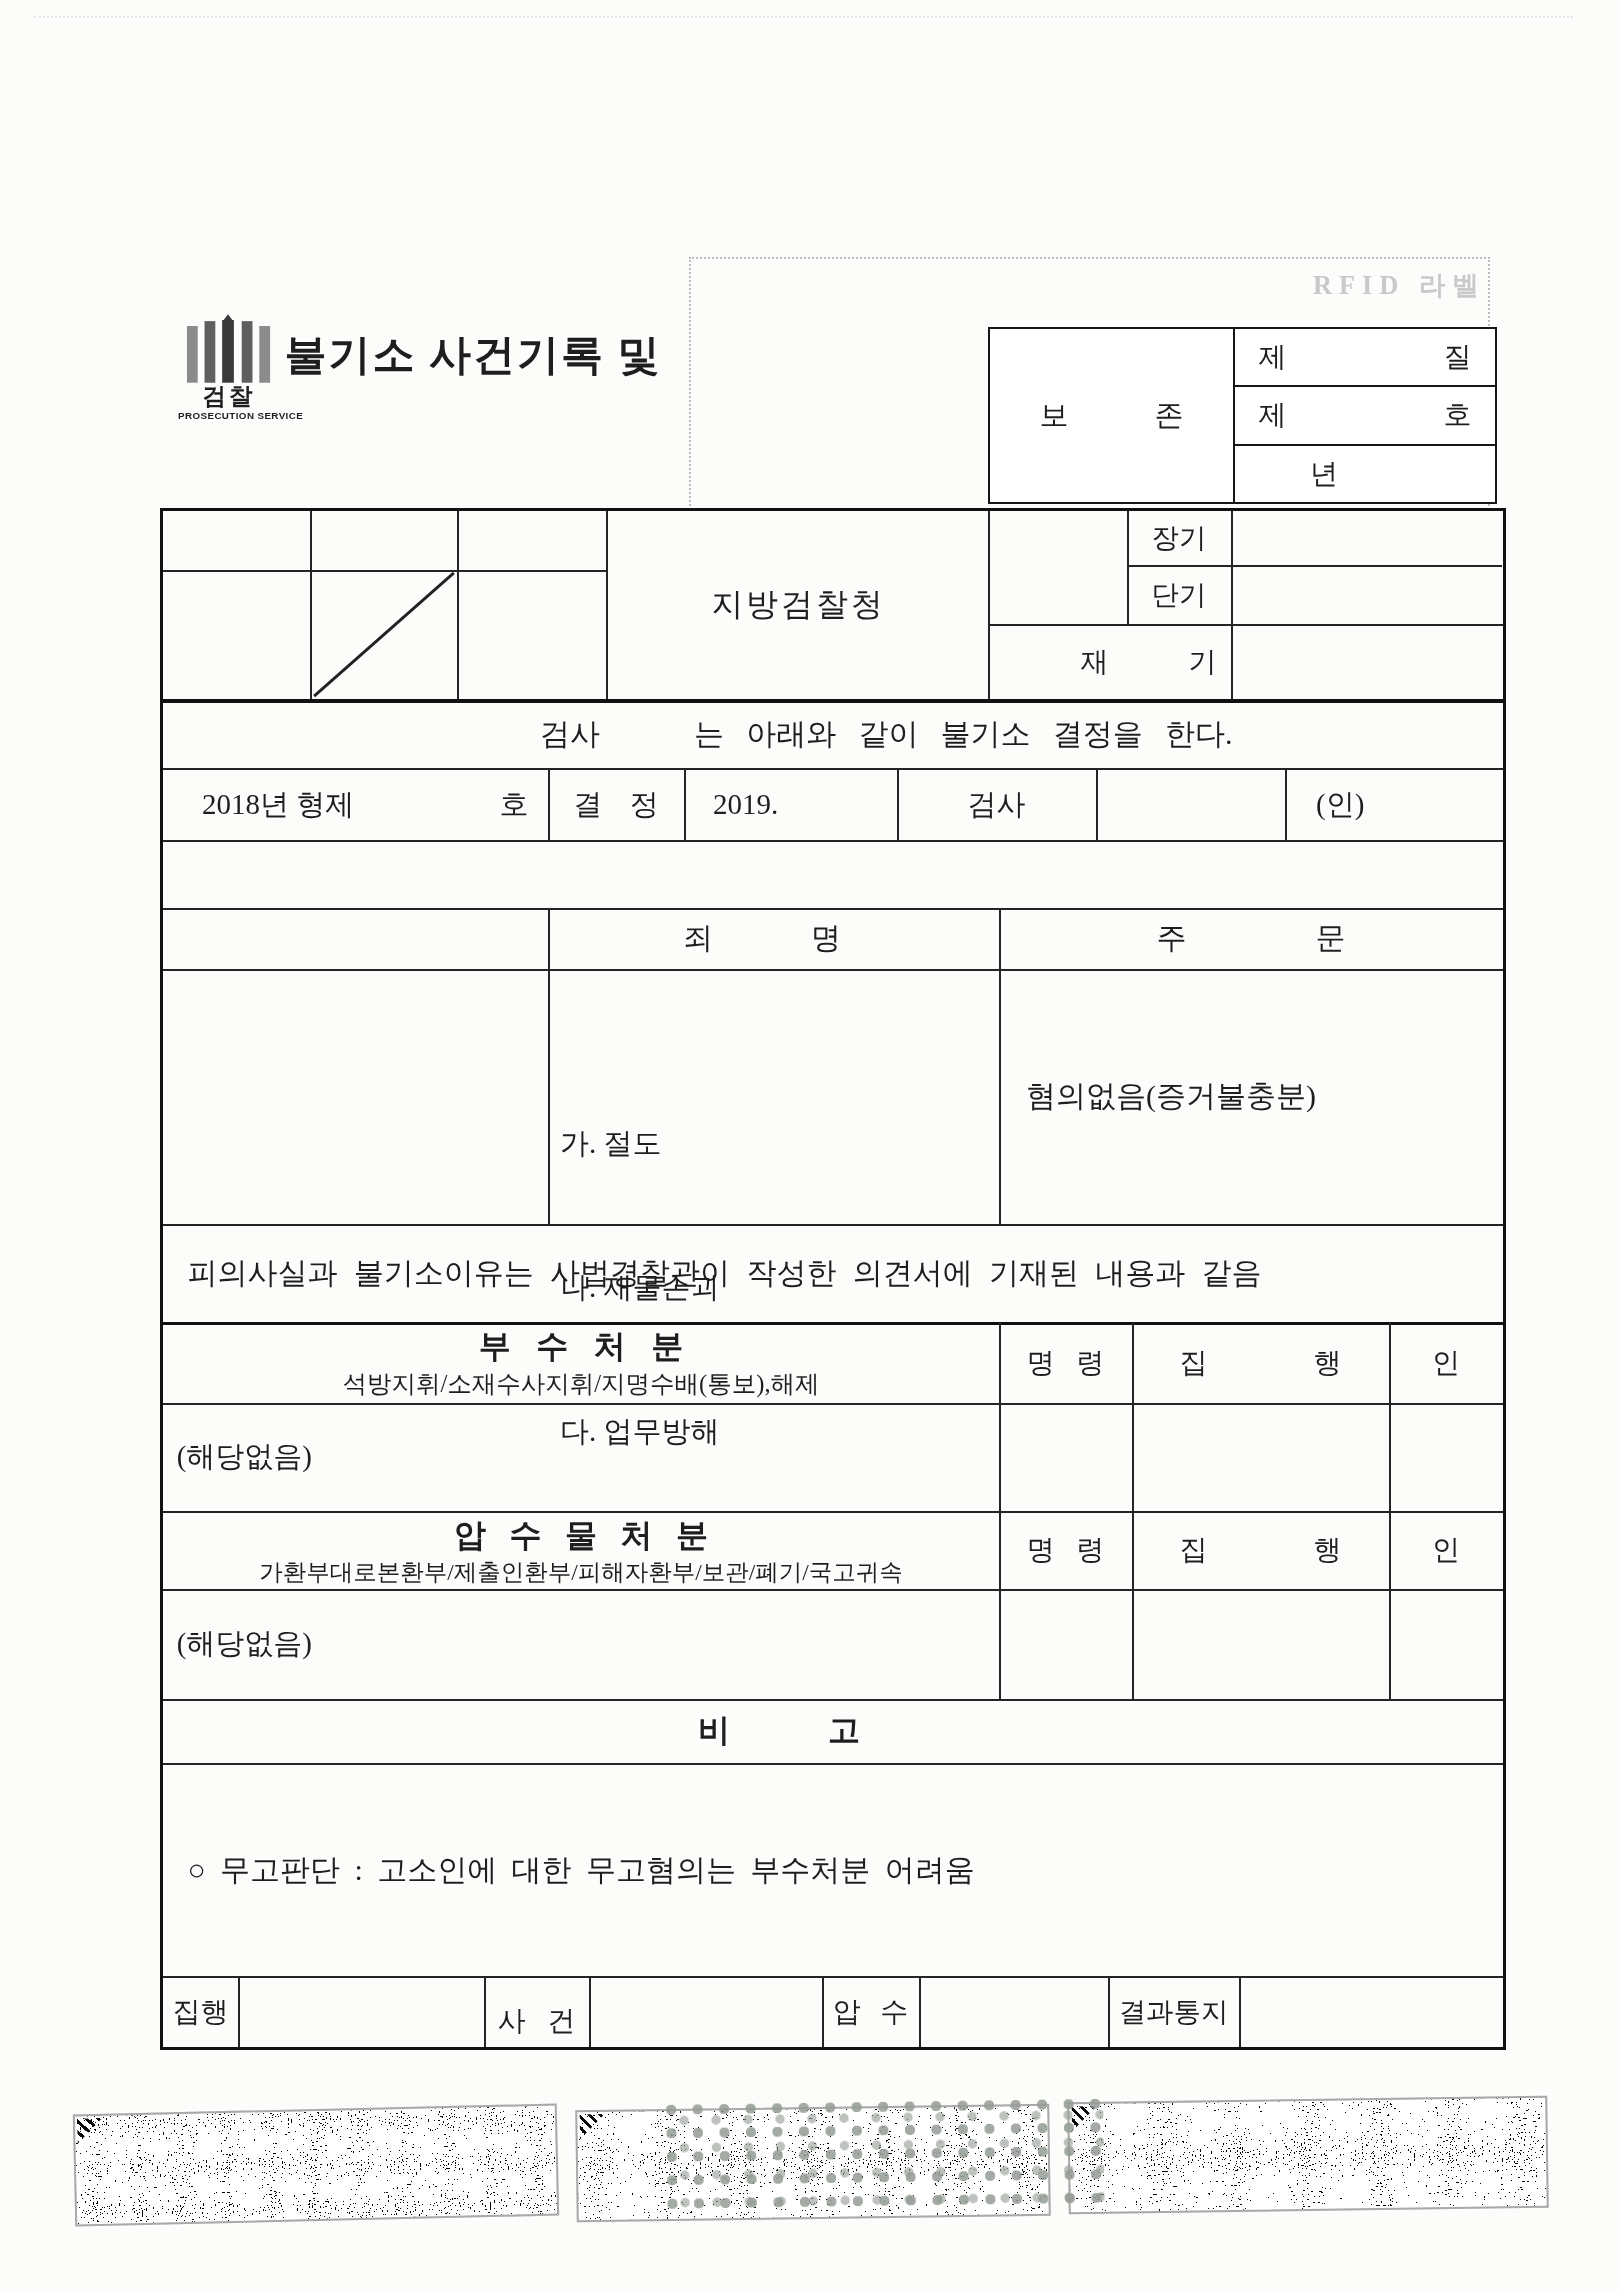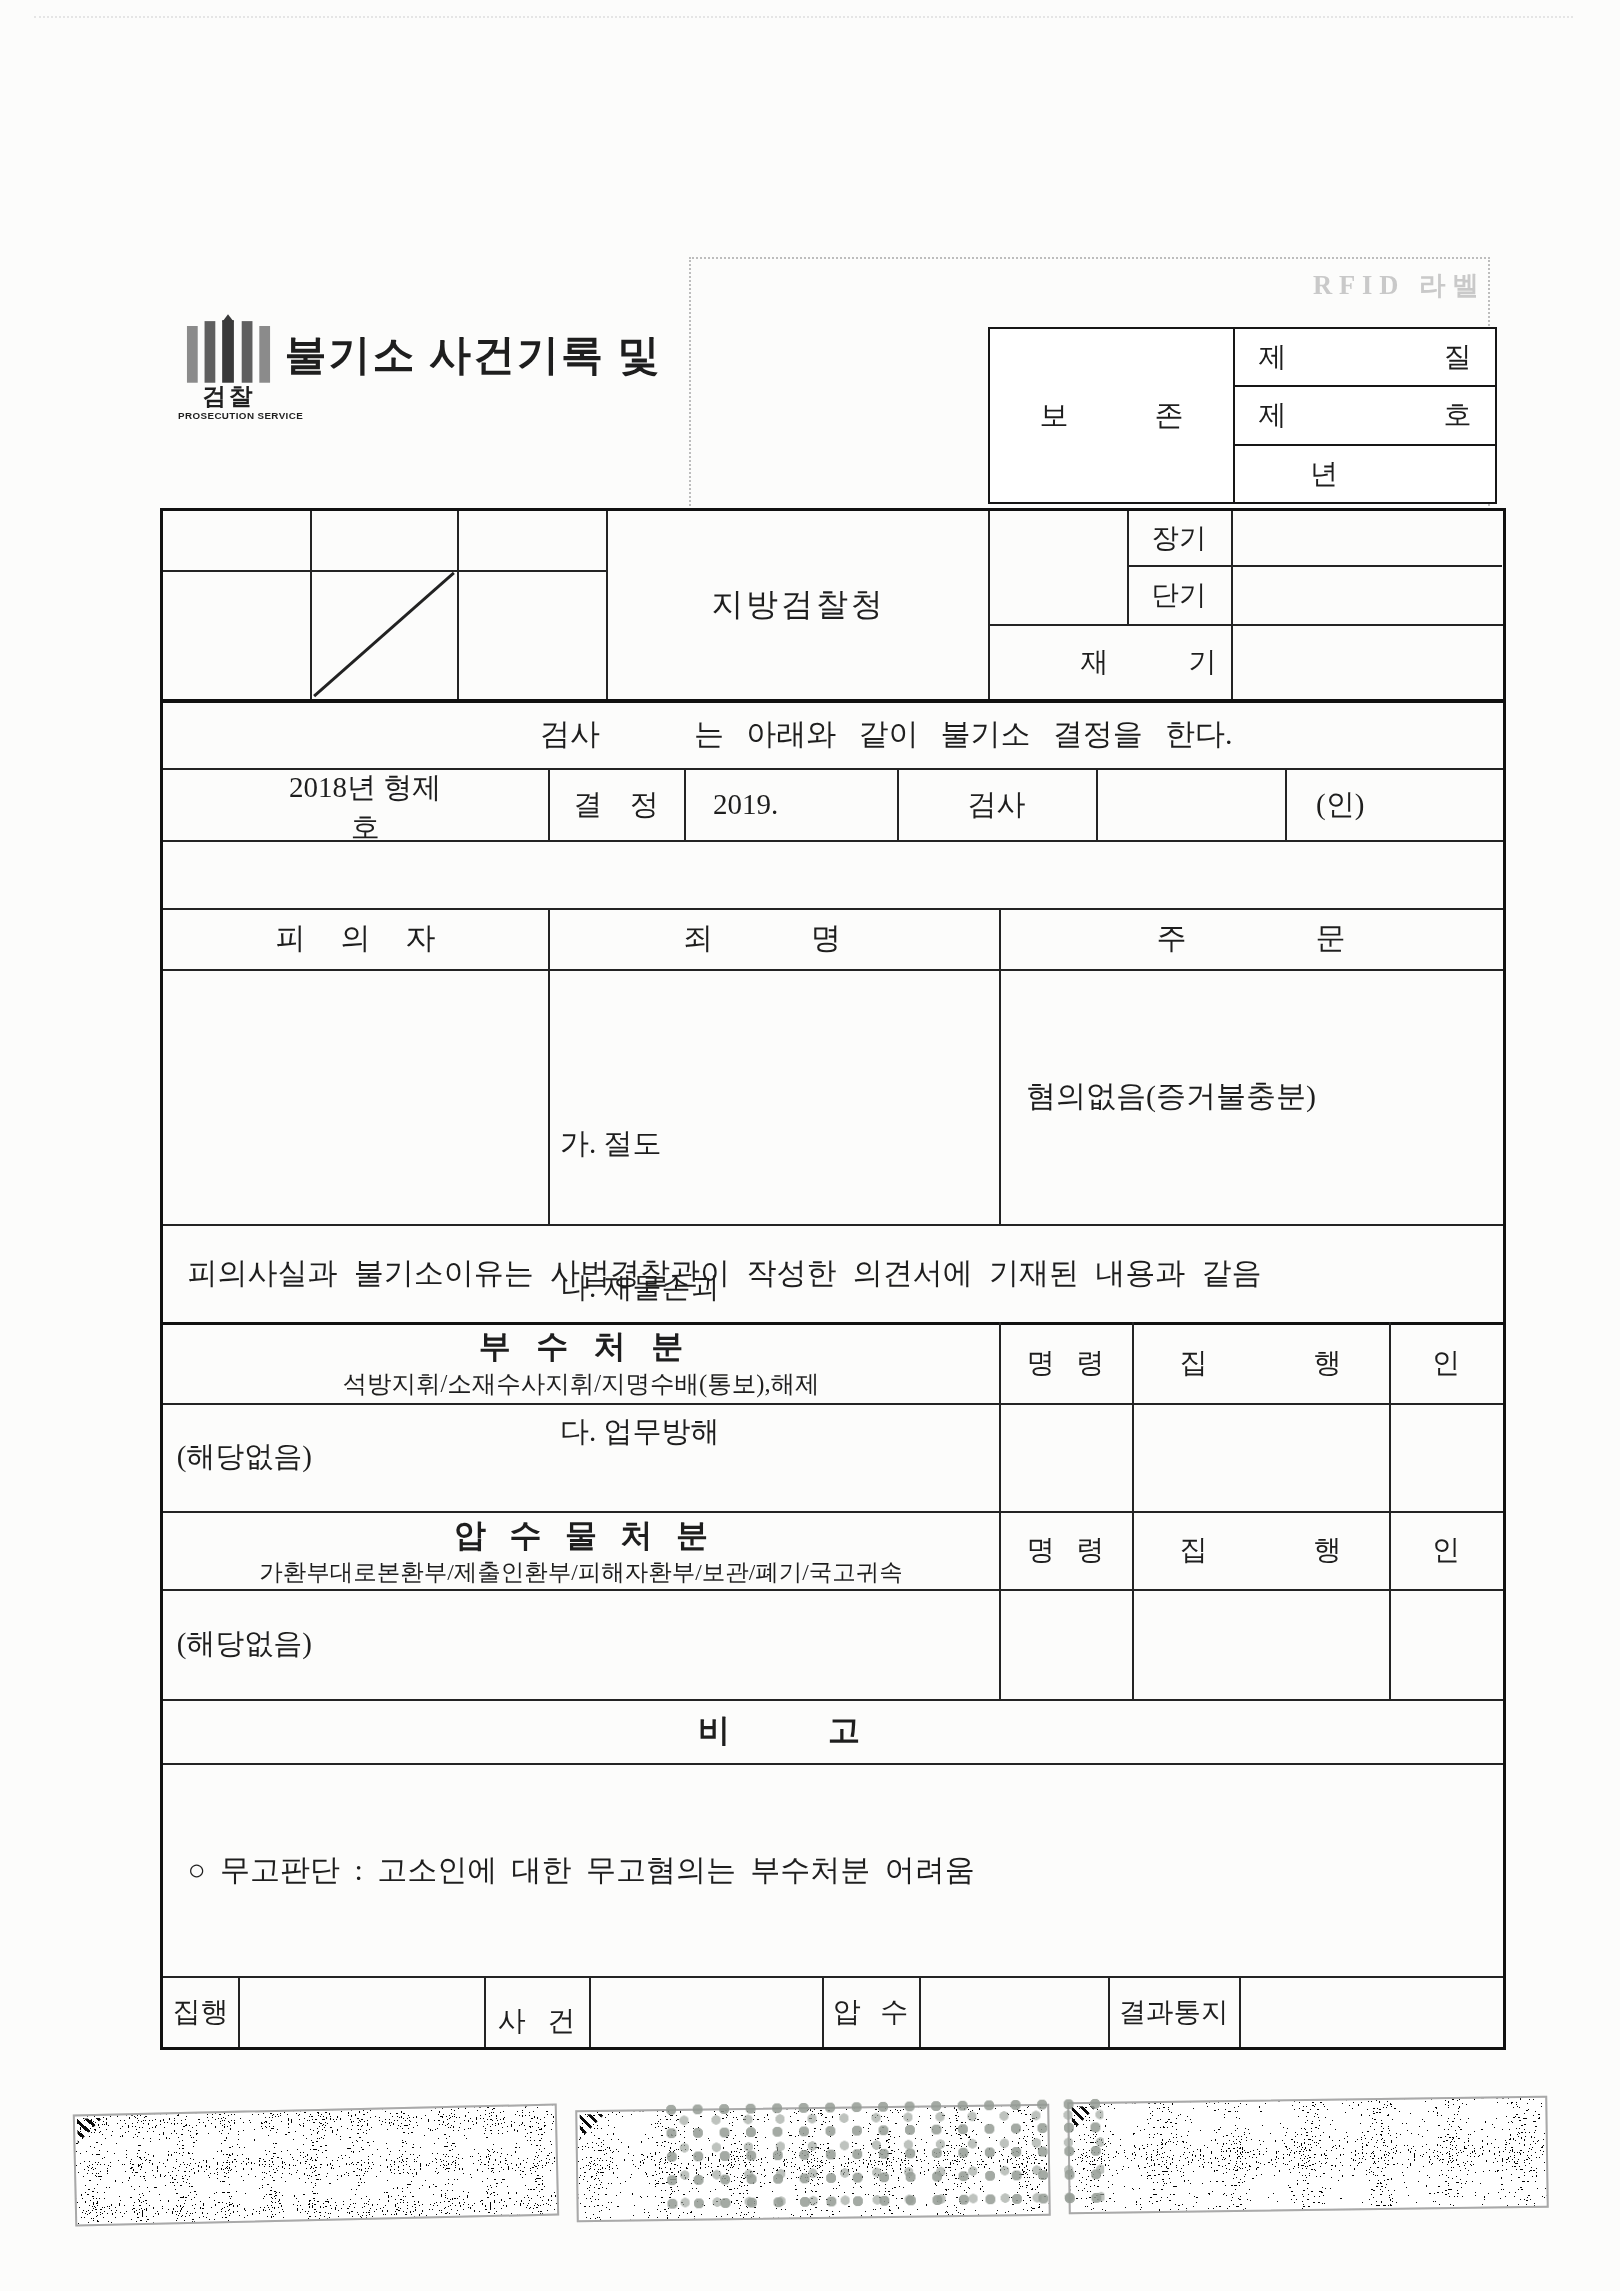--- a/index.html
+++ b/index.html
@@ -110,39 +110,36 @@
       <span>검사</span>
       <span style="margin-left:94px;word-spacing:14.7px;">는 아래와 같이 불기소 결정을 한다.</span>
     </div>
     <div class="hl" style="left:0;top:257px;width:1340px;"></div>
 
     <div class="vl" style="left:385px;top:257px;height:73px;"></div>
     <div class="vl" style="left:521px;top:257px;height:73px;"></div>
     <div class="vl" style="left:734px;top:257px;height:73px;"></div>
     <div class="vl" style="left:933px;top:257px;height:73px;"></div>
     <div class="vl" style="left:1122px;top:257px;height:73px;"></div>
-    <div class="cell sb" style="left:0;top:257px;width:385px;height:73px;font-size:29px;padding:0 19.6px 0 39px;flex-direction:column;">
+    <div class="cell sb" style="left:0;top:257px;width:385px;height:73px;font-size:29px;padding:0 19.6px 0 39px;">
       <span>2018년 형제</span>
       <span>호</span>
     </div>
     <div class="cell c" style="left:385px;top:257px;width:136px;height:73px;font-size:29px;">
       <span class="ls" style="--g:27.4px">결정</span>
     </div>
     <div class="cell" style="left:521px;top:257px;width:213px;height:73px;font-size:29px;padding-left:29px;">2019.</div>
     <div class="cell c" style="left:734px;top:257px;width:199px;height:73px;font-size:29px;">검사</div>
     <div class="cell" style="left:1122px;top:257px;width:218px;height:73px;font-size:29px;padding-left:31px;">(인)</div>
     <div class="hl" style="left:0;top:329px;width:1340px;"></div>
 
     <div class="hl" style="left:0;top:397px;width:1340px;"></div>
 
     <div class="vl" style="left:385px;top:397px;height:316px;"></div>
     <div class="vl" style="left:836px;top:397px;height:316px;"></div>
-    <div class="cell c" style="left:0;top:397px;width:385px;height:61px;font-size:30px;">
-      <span class="ls" style="--g:35px">피의자</span>
-    </div>
     <div class="cell c" style="left:385px;top:397px;width:428px;height:61px;font-size:30px;">
       <span class="ls" style="--g:98px">죄명</span>
     </div>
     <div class="cell c" style="left:836px;top:397px;width:504px;height:61px;font-size:30px;">
       <span class="ls" style="--g:129px">주문</span>
     </div>
     <div class="hl" style="left:0;top:458px;width:1340px;"></div>
 
     <div class="abs" style="left:397px;top:512px;font-size:29px;line-height:48px;white-space:pre;">
       <div>가. 절도</div>

